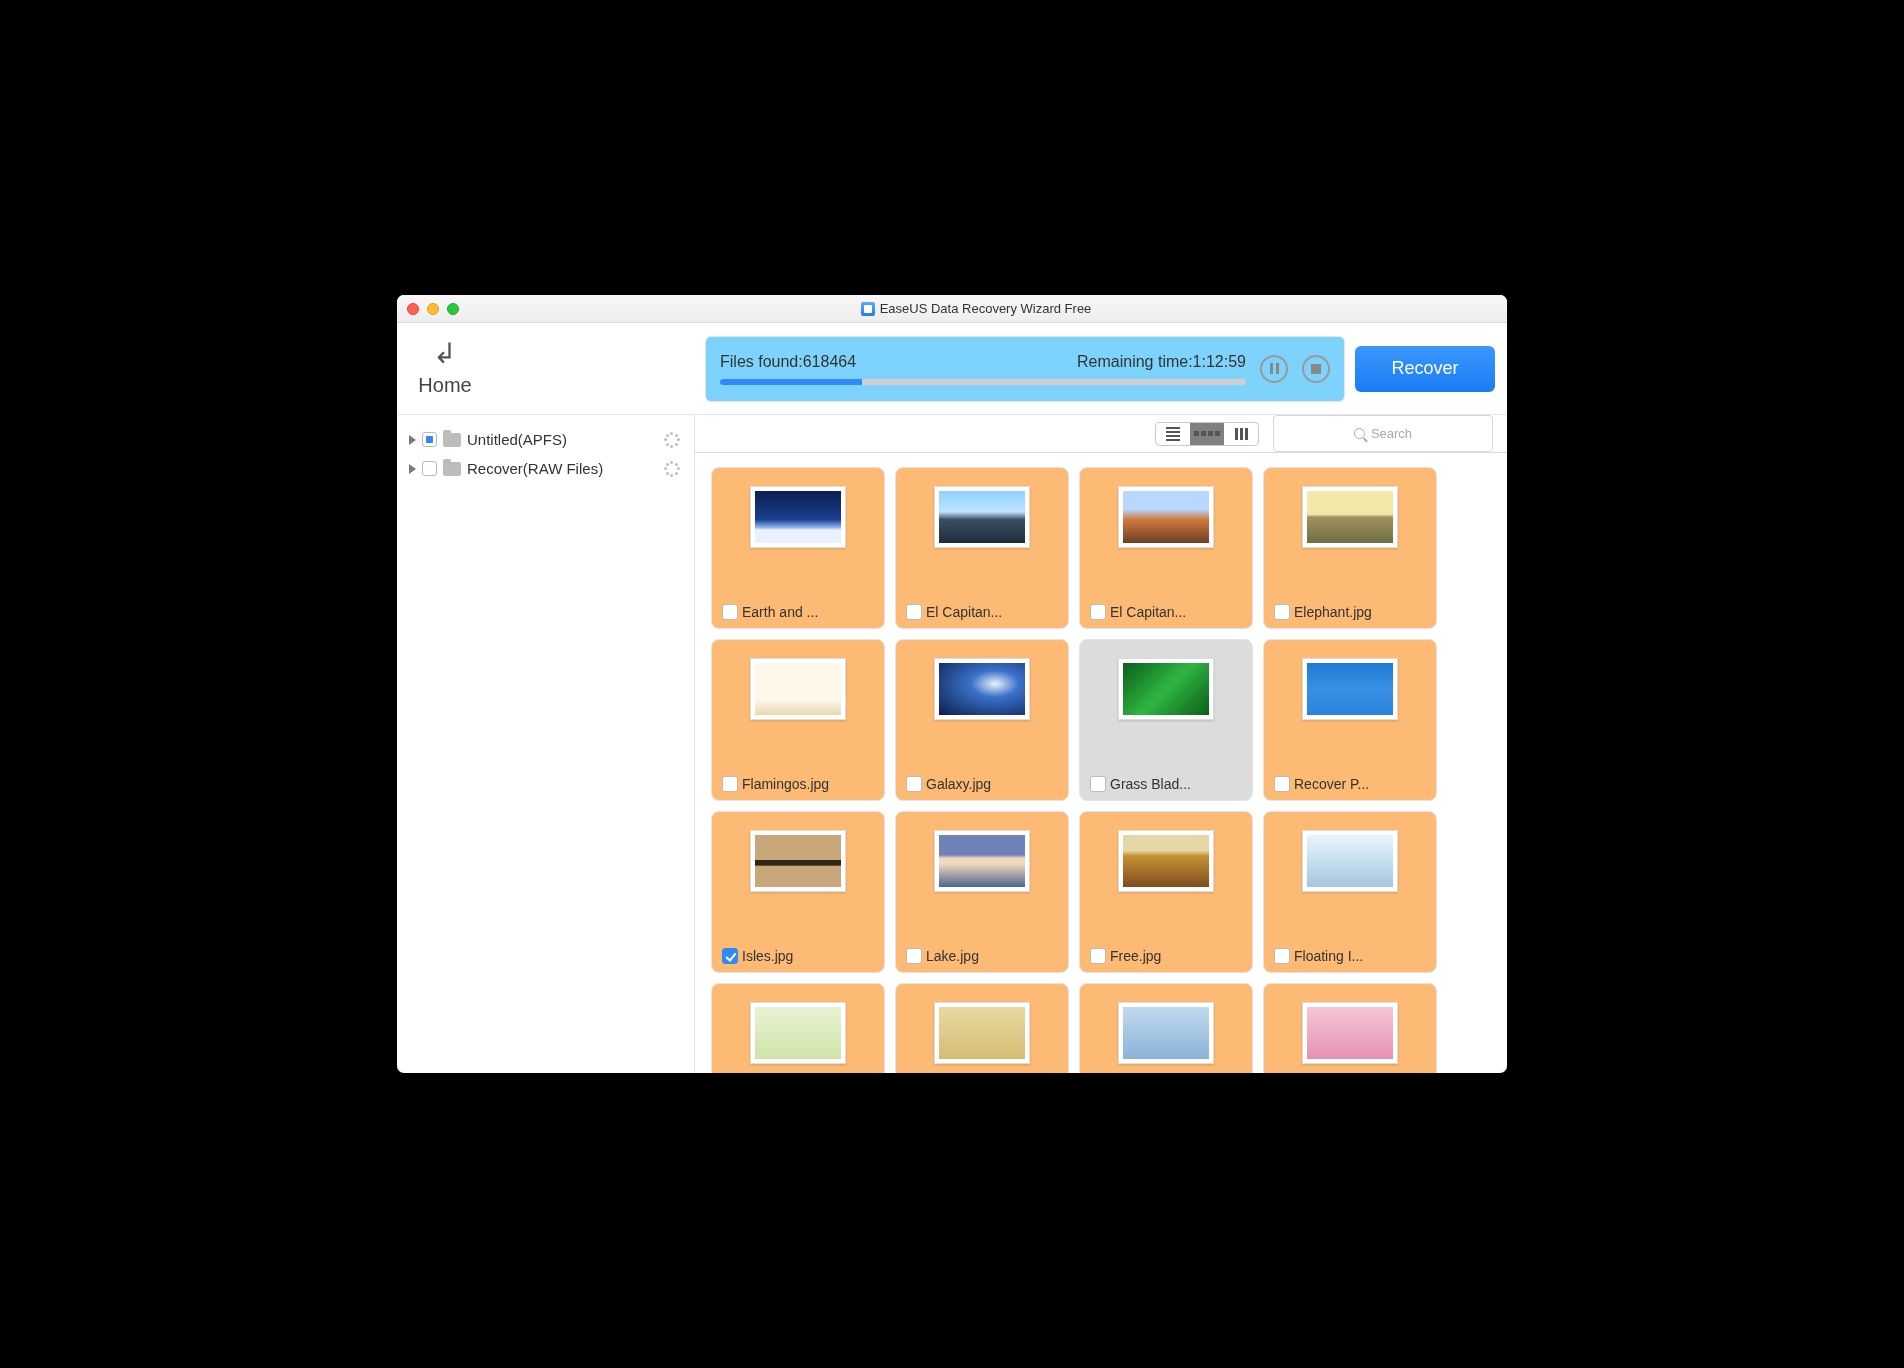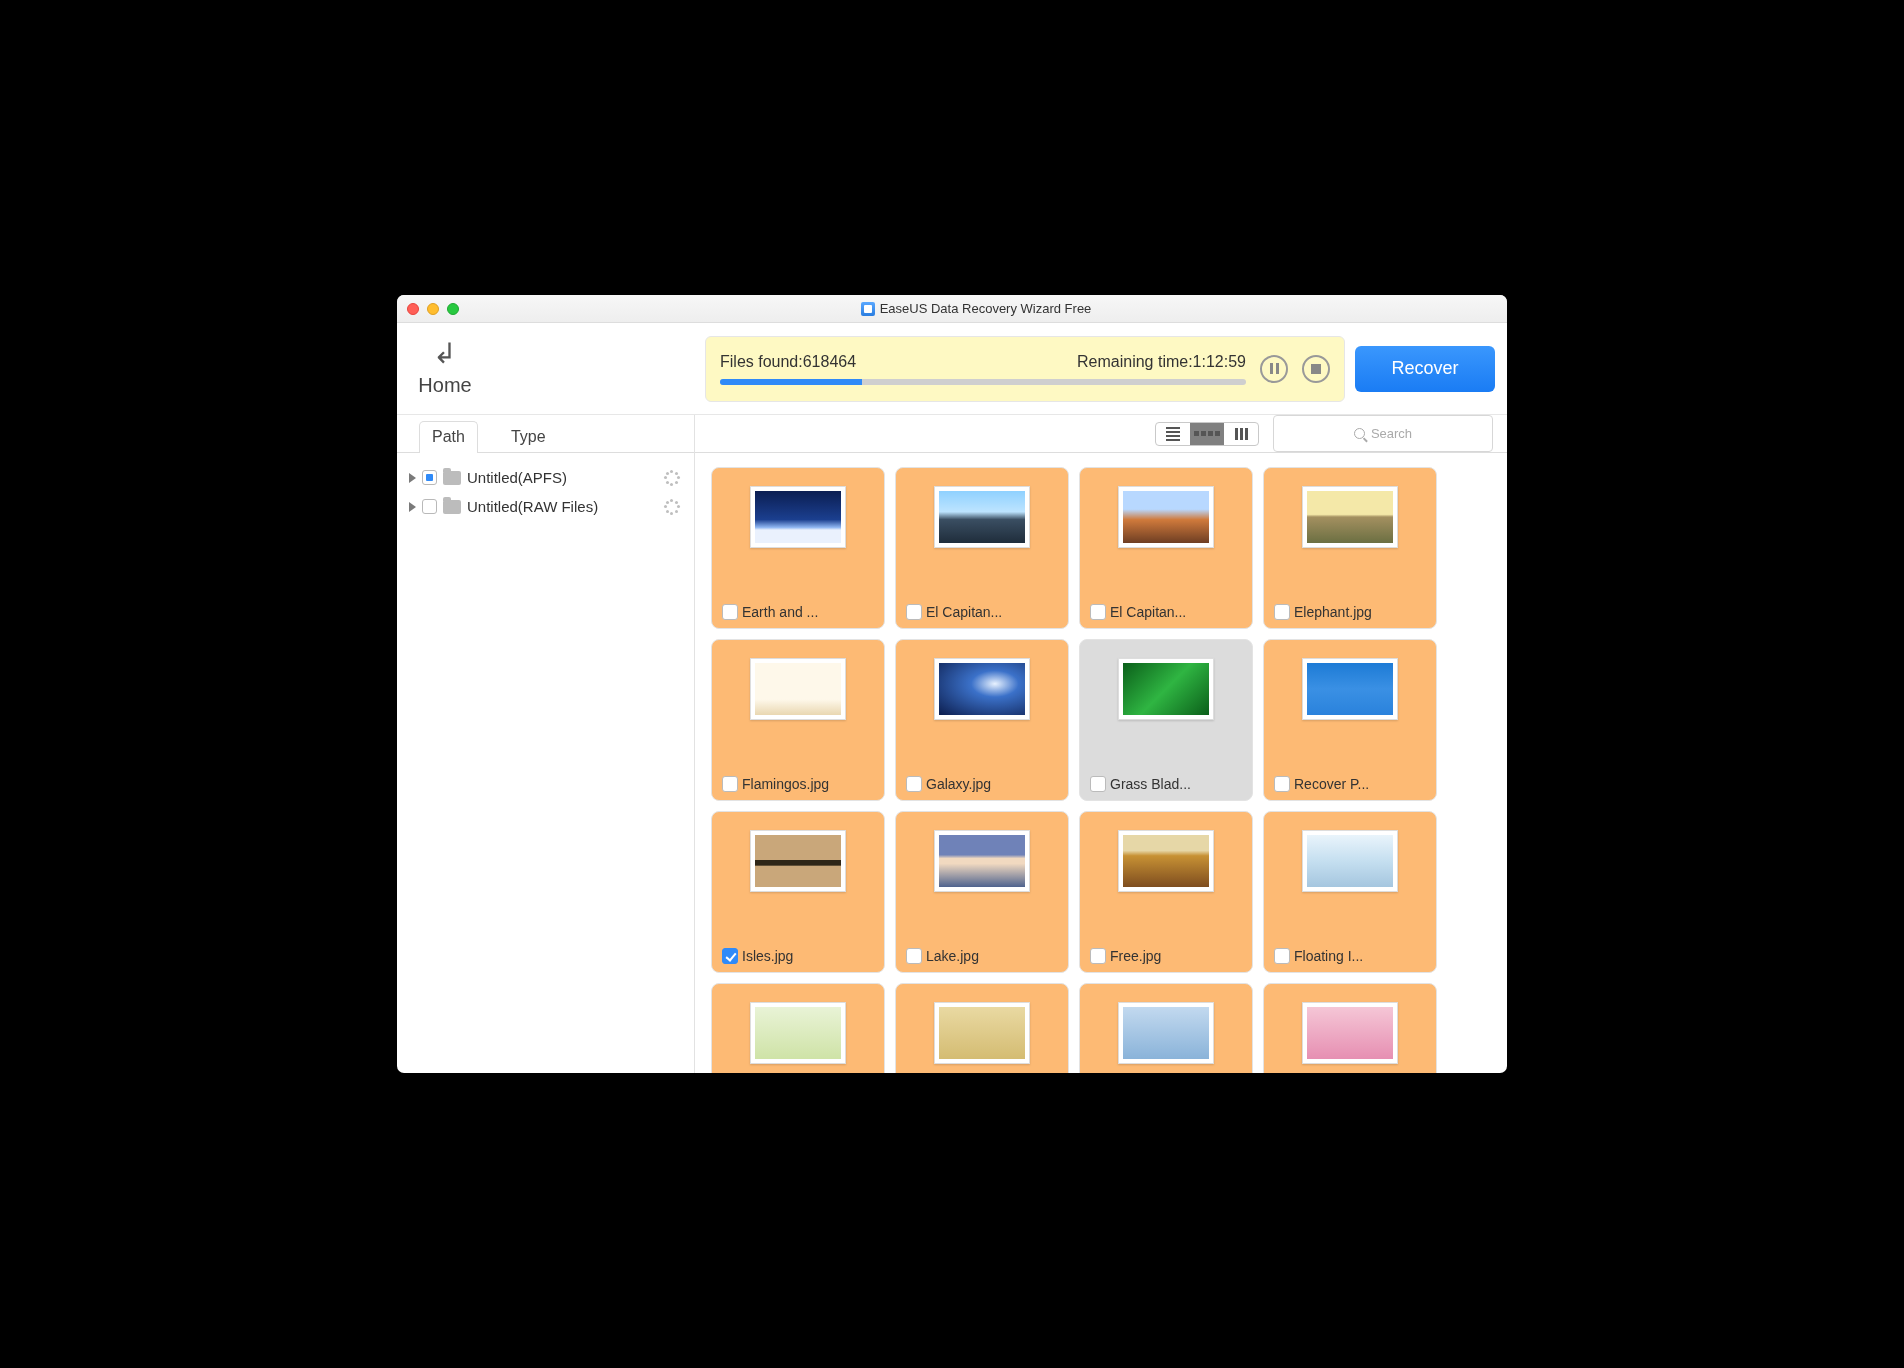--- a/index.html
+++ b/index.html
@@ -86,21 +86,21 @@
     transform: scaleX(-1);
     display:inline-block;
     margin-bottom: 6px;
   }
   .home-btn .label {
     font-size: 20px;
     color: #444;
   }
   .progress-area {
     flex: 1;
-    background: #fef9c3;
+    background: #7dd3fc;
     border: 1px solid #e6e6e6;
     border-radius: 6px;
     height: 66px;
     display: flex;
     align-items: center;
     padding: 0 14px;
     gap: 14px;
   }
   .progress-texts {
     flex: 1;
@@ -411,24 +411,20 @@
       <div class="round-btn">
         <div class="stop-glyph"></div>
       </div>
     </div>
     <button class="recover-btn">Recover</button>
   </div>
 
   <div class="content">
 
     <div class="sidebar">
-      <div class="tabs-row">
-        <div class="tab active">Path</div>
-        <div class="tab">Type</div>
-      </div>
       <div class="tree" id="tree">
           <div class="tree-item">
             <span class="disclosure"></span>
             <span class="chk-full"></span>
             <span class="folder-ico"></span>
             <span>Untitled(APFS)</span>
             <span class="spinner">
               <span></span>
               <span></span>
               <span></span>
@@ -436,21 +432,21 @@
               <span></span>
               <span></span>
               <span></span>
               <span></span>
             </span>
           </div>
           <div class="tree-item">
             <span class="disclosure"></span>
             <span class="chk"></span>
             <span class="folder-ico"></span>
-            <span>Untitled(RAW Files)</span>
+            <span>Recover(RAW Files)</span>
             <span class="spinner">
               <span></span>
               <span></span>
               <span></span>
               <span></span>
               <span></span>
               <span></span>
               <span></span>
               <span></span>
             </span>

